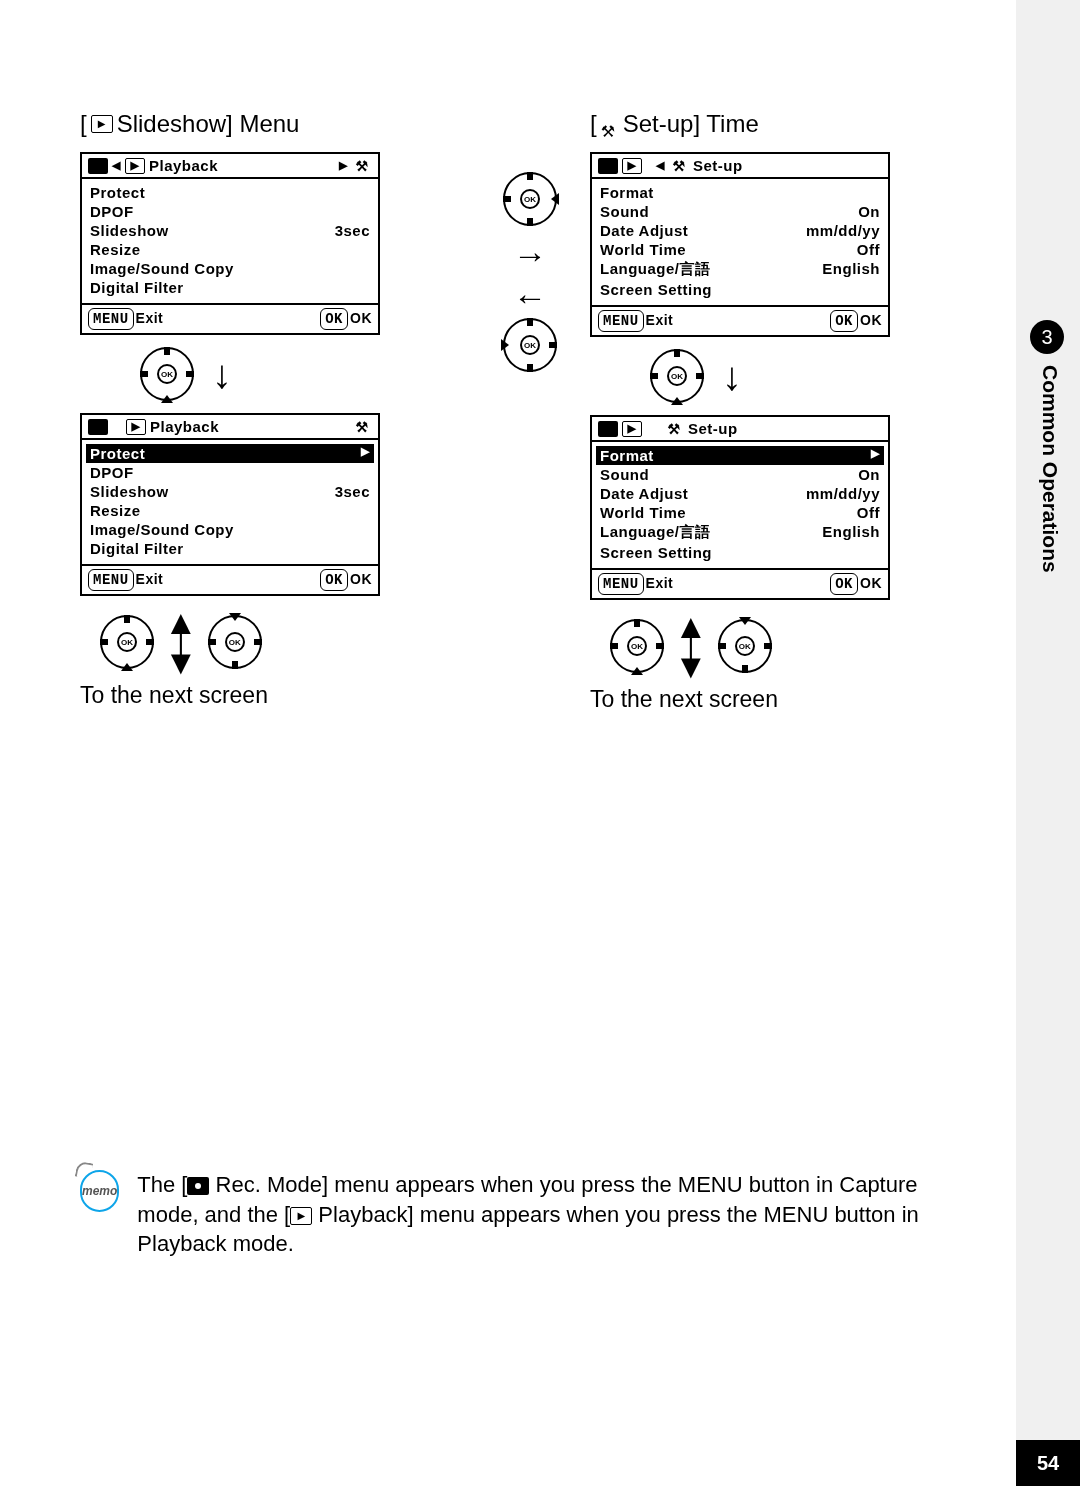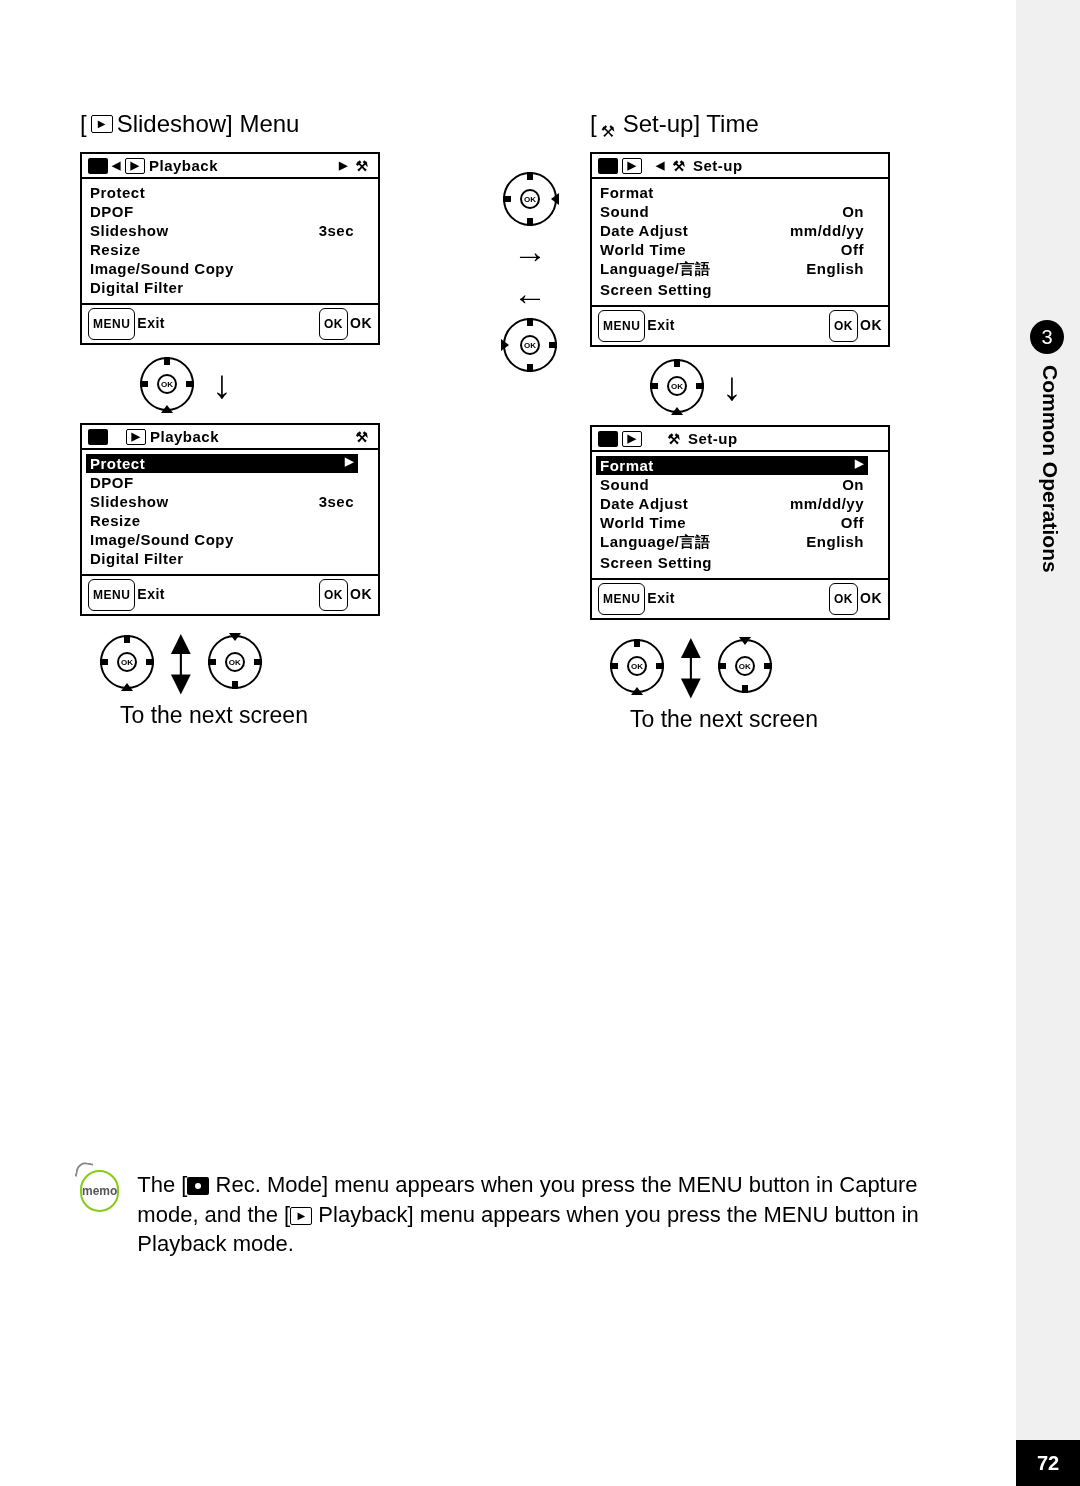--- a/index.html
+++ b/index.html
@@ -86,33 +86,33 @@
   }
   .hdr-icon {
     width: 20px; height: 16px;
     display: inline-flex;
     align-items: center; justify-content: center;
     font-size: 11px;
   }
   .hdr-cam { background:#000; color:#fff; border-radius:2px;}
   .hdr-play { border:1.5px solid #000; border-radius:2px;}
   .hdr-tool { font-size:14px; }
-  .lcd-body { padding: 4px 24px 6px 8px; }
+  .lcd-body { padding: 4px 8px 6px 8px; }
   .row { display:flex; justify-content:space-between; padding:1px 0;}
   .row-hi { background:#000; color:#fff; padding:1px 4px; margin:0 -4px;}
   .lcd-footer {
     border-top: 2px solid #000;
     padding: 3px 6px;
     display:flex; justify-content:space-between;
     font-size: 14px;
   }
   .btn-label {
     border:1.5px solid #000; border-radius:6px;
-    padding: 8px 4px; font-size:12px;
-    display:inline-block; margin-right:2px;
+    padding: 2px 4px; font-size:14px;
+    display:inline-block; margin-right:2px;font-family:Liberation Mono, monospace;
   }
   .tri { font-size: 11px; }
   
   .dpad {
     width: 54px; height: 54px;
     border: 2px solid #000;
     border-radius: 50%;
     position: relative;
     display:inline-block;
   }
@@ -131,31 +131,31 @@
   .dpad .w{top:50%;left:-2px;transform:translateY(-50%);width:8px;height:6px;}
   .dpad.s-hi .s{border-bottom:8px solid #000;border-left:6px solid transparent;border-right:6px solid transparent;width:0;height:0;background:none;bottom:-4px;}
   .dpad.n-hi .n{border-top:8px solid #000;border-left:6px solid transparent;border-right:6px solid transparent;width:0;height:0;background:none;top:-4px;}
   .dpad.e-hi .e{border-right:8px solid #000;border-top:6px solid transparent;border-bottom:6px solid transparent;width:0;height:0;background:none;right:-4px;}
   .dpad.w-hi .w{border-left:8px solid #000;border-top:6px solid transparent;border-bottom:6px solid transparent;width:0;height:0;background:none;left:-4px;}
   .arrow-down{font-size:40px;line-height:40px;}
   .arrow-right,.arrow-left{font-size:34px;line-height:34px;}
   .step-down { display:flex; align-items:center; gap:18px; margin:12px 0 12px 60px;}
   .step-updown { display:flex; align-items:center; gap:10px; margin:16px 0 10px 20px;}
   .updownarrows { font-size:34px; line-height:20px; display:flex; flex-direction:column; align-items:center;}
-  .nextscreen { font-size:23px; margin-left:40px; margin-top:4px;}
+  .nextscreen { font-size:23px; margin-top:4px;}
   
   .memo-block{
     position:absolute; left:80px; top:1170px; width:880px;
     display:flex; gap:18px; align-items:flex-start;
   }
   .memo-icon{
     width:58px;height:42px;
-    border:2px solid #84cc16;border-radius:20px;
+    border:2px solid #0ea5e9;border-radius:20px;
     display:flex;align-items:center;justify-content:center;
-    font-size:12px;font-weight:bold;color:#555;
+    font-size:12px;font-style:italic;font-weight:bold;color:#555;
     position:relative;
   }
   .memo-icon::before{
     content:"";position:absolute;left:-6px;top:-10px;width:14px;height:14px;
     border:2px solid #888;border-bottom:none;border-right:none;
     border-radius:10px 0 0 0;transform:rotate(10deg);
   }
   .memo-text{font-size:22px;line-height:1.35;}
   .inline-ic{
     display:inline-block;width:22px;height:18px;vertical-align:middle;
@@ -166,21 +166,21 @@
   .inline-ic.cam::after{content:"";display:block;width:6px;height:6px;border-radius:50%;background:#fff;margin:6px auto;}
   .inline-ic.tool{background:none;width:18px;}
   .inline-ic.tool::after{content:"⚒";font-size:16px;line-height:18px;}
 </style>
 </head>
 <body>
 
 <div class="sidebar-strip"></div>
 <div class="chapter-badge">3</div>
 <div class="side-label">Common Operations</div>
-<div class="page-num">72</div>
+<div class="page-num">54</div>
 
 <div class="content">
   <div class="columns">
 
     <div class="col">
       <div class="menu-title">
         [<span class="inline-ic play"></span>
         <span>Slideshow] Menu</span>
       </div>
 

